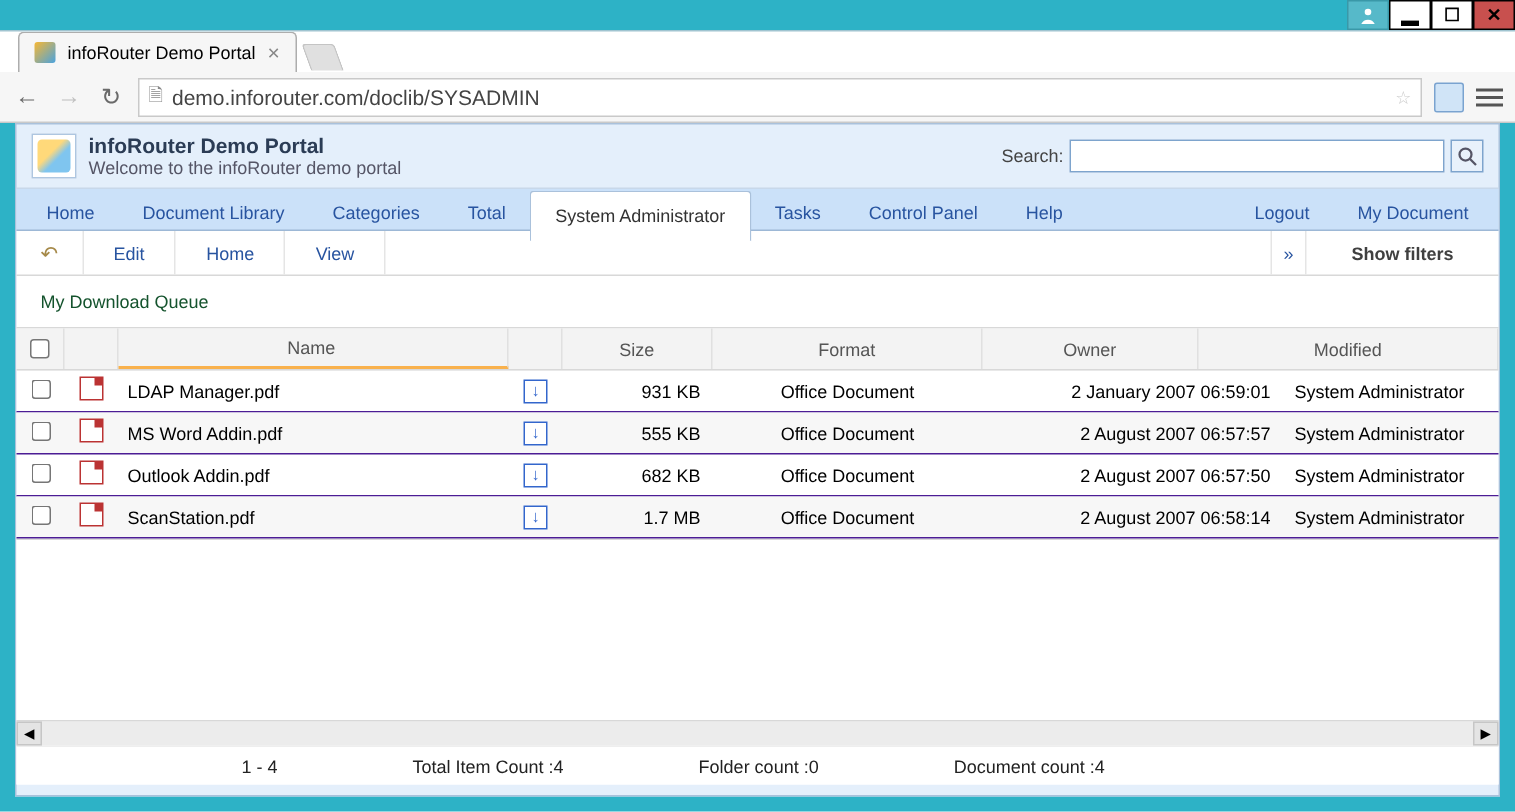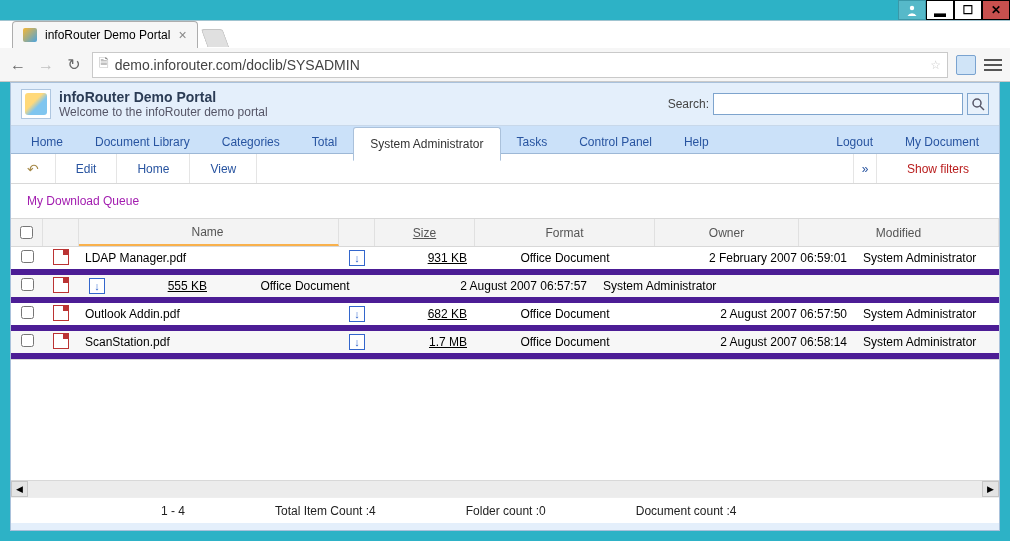--- a/index.html
+++ b/index.html
@@ -49,38 +49,38 @@
   .main-nav a { color: #2854a0; text-decoration: none; padding: 16px 16px; display: flex; align-items: center; cursor: pointer; }
   .main-nav a.active { background: #fff; border: 1px solid #aac1db; border-bottom-color: #fff; position: relative; top: 1px; border-radius: 3px 3px 0 0; color: #333; }
   .main-nav .spacer { flex: 1; }
   
   
   .sub-toolbar { display: flex; height: 30px; background: #fff; border-bottom: 1px solid #d8d8d8; }
   .sub-btn { padding: 0 20px; display: flex; align-items: center; border-right: 1px solid #e5e5e5; color: #2854a0; cursor: pointer; }
   .sub-icon { padding: 0 16px; display: flex; align-items: center; border-right: 1px solid #e5e5e5; color: #a68a4a; cursor: pointer; font-size: 14px;}
   .sub-spacer { flex: 1; }
   .chev { width: 24px; display: flex; align-items: center; justify-content: center; color: #2854a0; border-left: 1px solid #e5e5e5; border-right: 1px solid #e5e5e5; cursor: pointer; }
-  .show-filters { padding: 10px 30px; display: flex; align-items: center; color: #b91c1c; cursor: pointer; }
+  .show-filters { padding: 10px 30px; display: flex; align-items: center; color: #404040; cursor: pointer; font-weight: bold; }
   
   
   .content { background: #fff; }
-  .queue-title { padding: 10px 16px; color: #a21caf; }
+  .queue-title { padding: 10px 16px; color: #14532d; }
   
   .grid { border-top: 1px solid #d8d8d8; border-bottom: 1px solid #d8d8d8; }
-  .gr { display: flex; align-items: center; height: 28px; border-bottom: 6px solid #4c1d95; }
+  .gr { display: flex; align-items: center; height: 28px; border-bottom: 1px solid #4c1d95; }
   .gr.head { background: #f3f3f3; color: #555; border-bottom: 1px solid #d8d8d8; }
   .gr.head .c-name { border-bottom: 2px solid #f9b14c; height: 100%; display:flex; align-items: center; }
   .gr.alt { background: #f7f7f7; }
   .gc { padding: 0 8px; }
   .c-chk { width: 32px; text-align: center; }
   .c-ico { width: 36px; text-align: center; }
   .c-name { flex: 0 0 260px; text-align: left; padding-left: 6px;}
   .gr.head .c-name { justify-content: center;}
   .c-dl { width: 36px; text-align: center; }
-  .c-size { width: 100px; text-align: right; text-decoration: underline; }
+  .c-size { width: 100px; text-align: right; }
   .c-fmt { width: 180px; text-align: center; }
   .c-mod { width: 200px; text-align: right; }
   .c-own { flex: 1; }
   .gr.head .gc { border-right: 1px solid #e0e0e0; height: 100%; display: flex; align-items: center; justify-content: center; text-align: center;}
   .gr.head .c-size, .gr.head .c-mod, .gr.head .c-fmt, .gr.head .c-own, .gr.head .c-name { justify-content: center; }
   
   .pdf-icon { display: inline-flex; width: 16px; height: 16px; border: 1px solid #b33; background: #fff; position: relative; }
   .pdf-icon::after { content: ''; position: absolute; right: 0; top: 0; width: 5px; height: 5px; background: #b33; }
   .dl-icon { display: inline-flex; width: 16px; height: 16px; border: 1px solid #3366cc; align-items: center; justify-content: center; color: #3366cc; font-size: 11px; background: #fff; }
   
@@ -196,26 +196,27 @@
         <div class="gc c-mod">Modified</div>
       </div>
       <div id="rows">
           <div class="gr">
             <div class="gc c-chk"><input type="checkbox" style=""></div>
             <div class="gc c-ico"><span class="pdf-icon"></span></div>
             <div class="gc c-name">LDAP Manager.pdf</div>
             <div class="gc c-dl"><span class="dl-icon">↓</span></div>
             <div class="gc c-size">931 KB</div>
             <div class="gc c-fmt">Office Document</div>
-            <div class="gc c-mod">2 February 2007 06:59:01</div>
+            <div class="gc c-mod">2 January 2007 06:59:01</div>
             <div class="gc c-own">System Administrator</div>
           </div>
           <div class="gr alt">
             <div class="gc c-chk"><input type="checkbox" style=""></div>
             <div class="gc c-ico"><span class="pdf-icon"></span></div>
+            <div class="gc c-name">MS Word Addin.pdf</div>
             <div class="gc c-dl"><span class="dl-icon">↓</span></div>
             <div class="gc c-size">555 KB</div>
             <div class="gc c-fmt">Office Document</div>
             <div class="gc c-mod">2 August 2007 06:57:57</div>
             <div class="gc c-own">System Administrator</div>
           </div>
           <div class="gr">
             <div class="gc c-chk"><input type="checkbox" style=""></div>
             <div class="gc c-ico"><span class="pdf-icon"></span></div>
             <div class="gc c-name">Outlook Addin.pdf</div>

